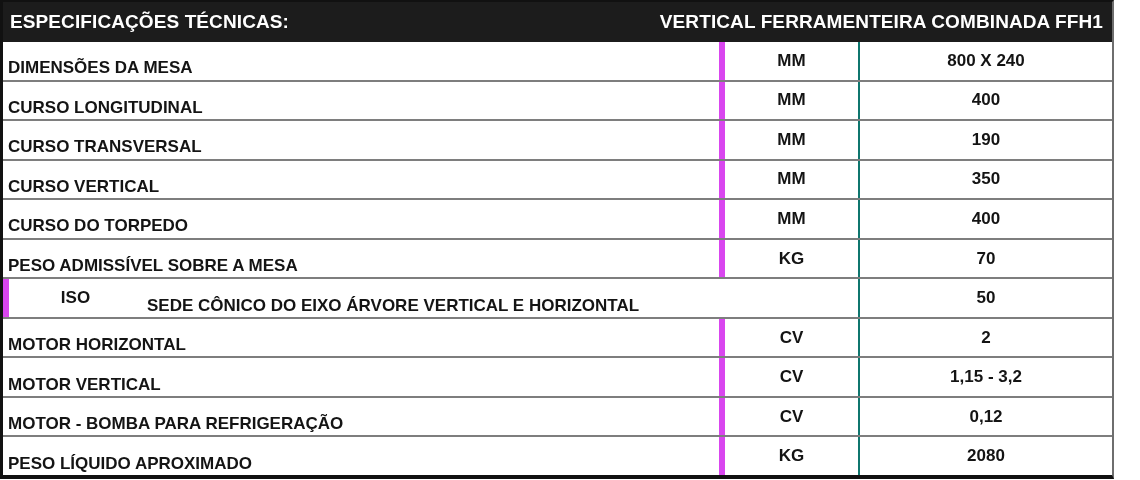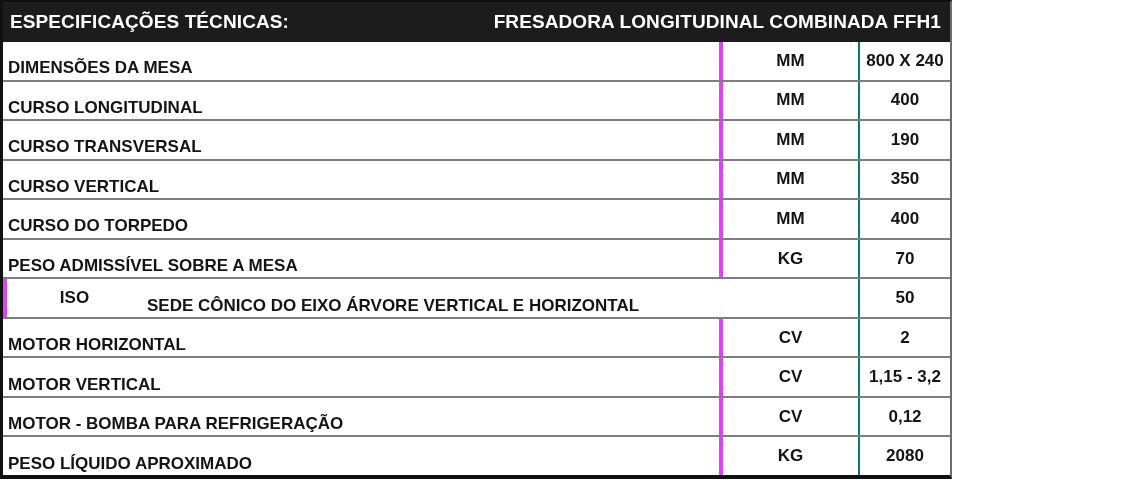--- a/index.html
+++ b/index.html
@@ -12,21 +12,21 @@
     height: 480px;
     position: relative;
     overflow: hidden;
     font-family: "Liberation Sans", "DejaVu Sans", sans-serif;
     font-weight: bold;
   }
   .spec-table {
     position: absolute;
     left: 0;
     top: 0;
-    width: 952px;
+    width: 1114px;
     height: 479px;
     box-sizing: border-box;
     border-top: 2px solid #111111;
     border-left: 3px solid #111111;
     border-right: 2px solid #6e6e6e;
     border-bottom: 4px solid #111111;
     display: flex;
     flex-direction: column;
     background: #ffffff;
   }
@@ -67,39 +67,39 @@
   .cell-label {
     width: 716px;
     flex: 0 0 716px;
     padding-left: 5px;
     justify-content: flex-start;
     margin-top: 15px;
   }
   .cell-unit {
     width: 139px;
     flex: 0 0 139px;
-    border-left: 4px solid #d946ef;
+    border-left: 6px solid #d946ef;
     justify-content: center;
     text-align: center;
   }
   .cell-value {
     flex: 1 1 auto;
     border-left: 2px solid #0f766e;
     justify-content: center;
     text-align: center;
   }
 </style>
 </head>
 <body>
 
 <div class="spec-table">
 
   <div class="table-header">
     <span>ESPECIFICAÇÕES TÉCNICAS:</span>
-    <span>FRESADORA LONGITUDINAL COMBINADA FFH1</span>
+    <span>VERTICAL FERRAMENTEIRA COMBINADA FFH1</span>
   </div>
 
   <div class="table-body">
 
     <div class="spec-row">
       <div class="cell cell-label">DIMENSÕES DA MESA</div>
       <div class="cell cell-unit">MM</div>
       <div class="cell cell-value">800 X 240</div>
     </div>
 

